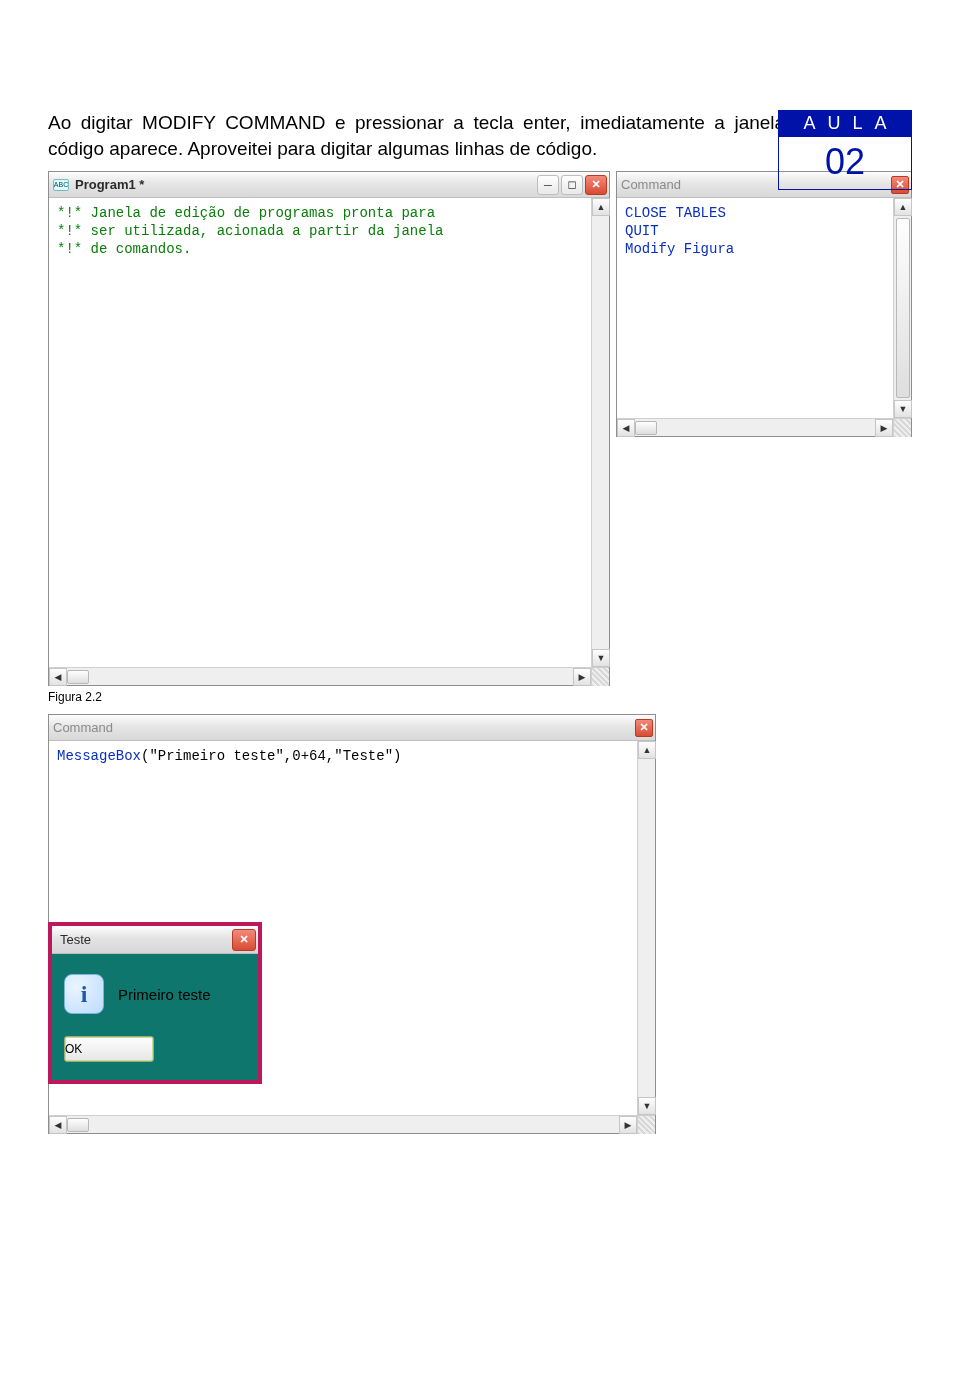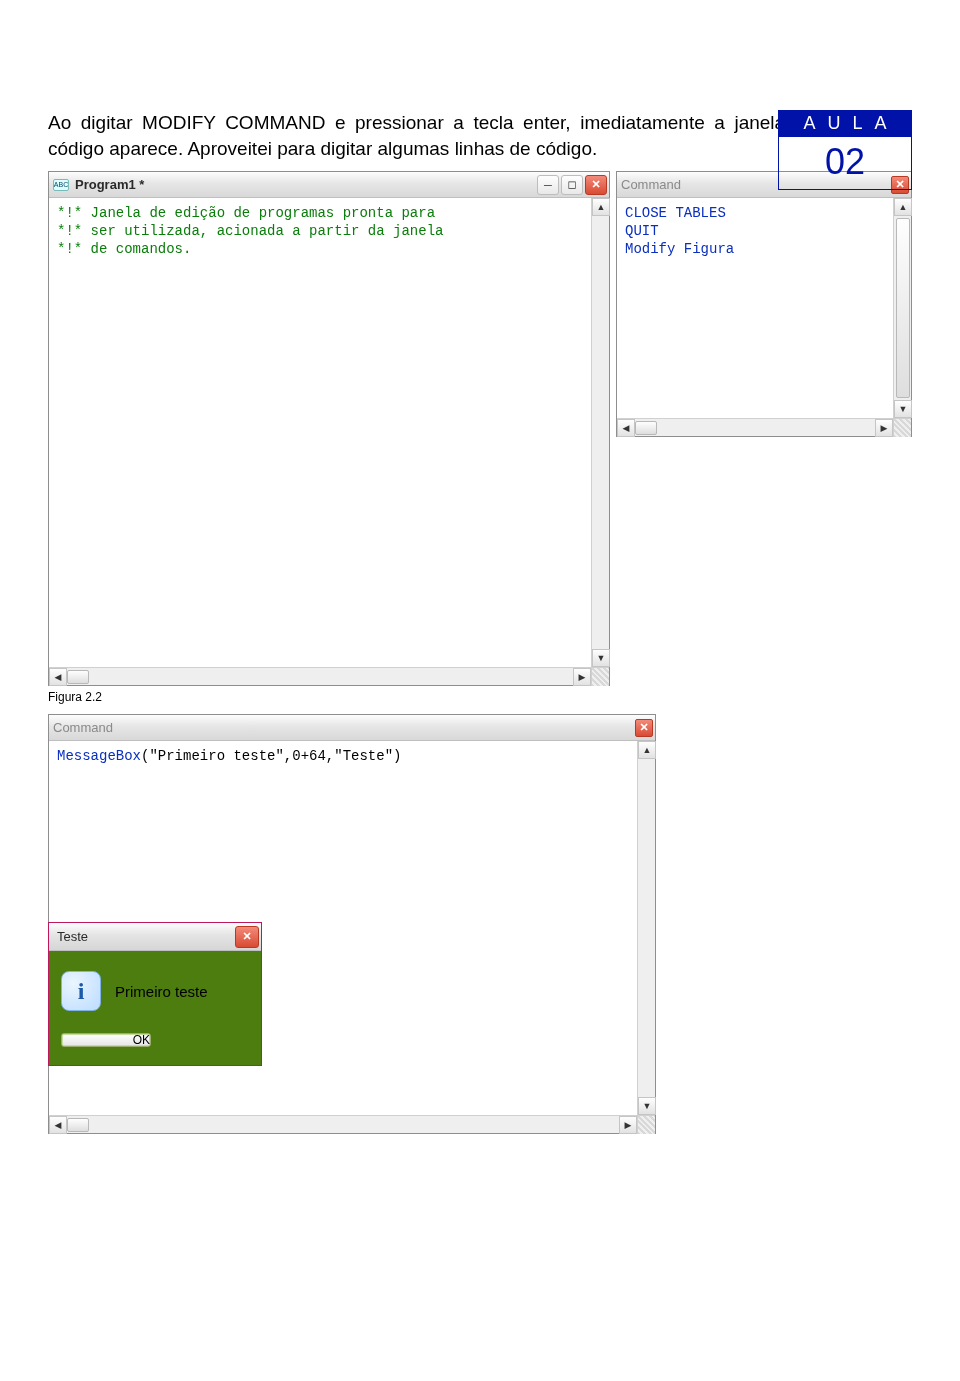--- a/index.html
+++ b/index.html
@@ -191,22 +191,22 @@
     position: relative;
     width: 620px;
     height: 430px;
     margin-top: 6px;
   }
   .msgbox-win {
     position: absolute;
     left: 0;
     top: 208px;
     width: 214px;
-    border: 1px solid #be185d;
-    background: #4d7c0f;
+    border: 4px solid #be185d;
+    background: #0f766e;
     font-family: Tahoma, Arial, sans-serif;
   }
   .msgbox-title {
     height: 28px;
     background: linear-gradient(#fdfdfd,#e4e4e4 45%,#d6d6d6);
     border-bottom: 1px solid #bfbfbf;
     display: flex; align-items: center; padding: 0 2px 0 8px;
   }
   .msgbox-title .t { flex:1; font-size: 13px; color:#2b2b2b;}
   .msgbox-body {
@@ -217,26 +217,26 @@
     width: 40px; height: 40px;
     border-radius: 8px;
     background: radial-gradient(circle at 30% 30%, #eaf5ff, #bcdcff);
     border: 1px solid #7fb3e6;
     display:flex;align-items:center;justify-content:center;
     color:#1a5aa8;font-weight:bold;font-family:Georgia,serif;font-size:24px;
   }
   .msgbox-text { font-size: 15px; color:#000; }
   .msgbox-foot { padding: 14px 12px 18px 12px; }
   .ok-btn {
-    width: 90px; height: 14px;
+    width: 90px; height: 26px;
     border: 1px solid #9aae6b;
     border-radius: 3px;
     background: linear-gradient(#fefefe,#e6e6e6);
     font-size: 12px; color:#000;
-    display:flex;align-items:center;justify-content:flex-end;
+    display:flex;align-items:center;justify-content:flex-start;
     box-shadow: 0 0 0 1px #c8dca0 inset;
   }
   .abc-badge{
     width:16px;height:12px;background:#dff;border:1px solid #7bb;
     font-size:7px;color:#046;display:flex;align-items:center;justify-content:center;
     border-radius:2px;
   }
 </style>
 </head>
 <body>

